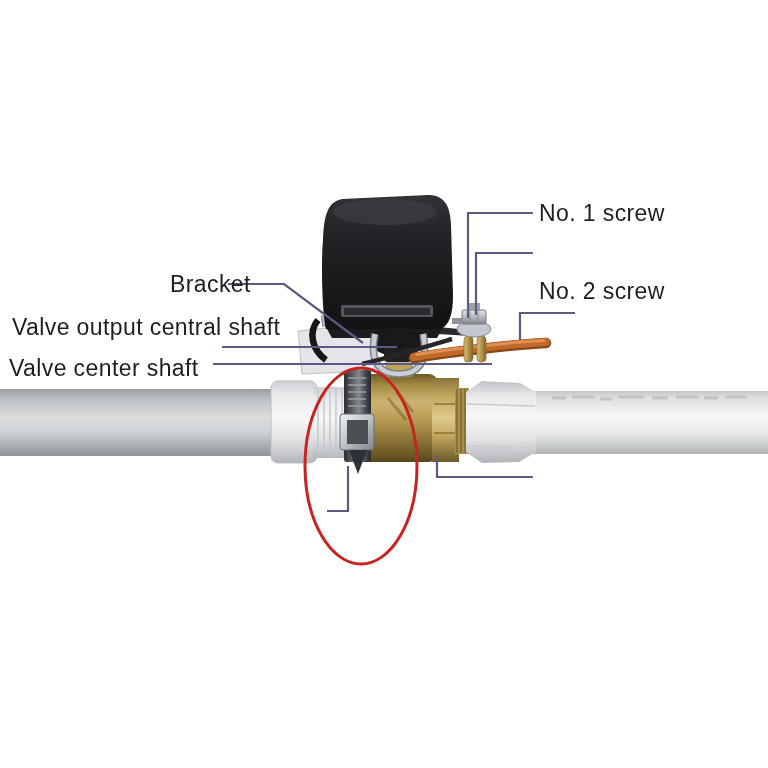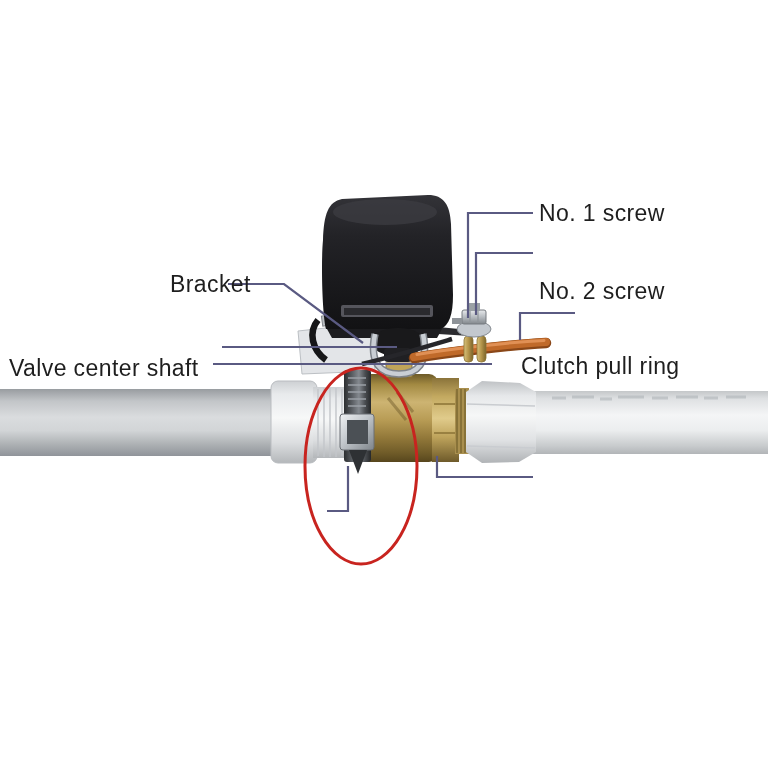--- a/index.html
+++ b/index.html
@@ -196,15 +196,15 @@
       <path d="M533 477 L437 477 L437 456"></path>
       <path d="M327 511 L348 511 L348 466"></path>
     </g>
 
     <ellipse cx="361" cy="466" rx="56" ry="98" fill="none" stroke="#c8241f" stroke-width="3"></ellipse>
   </svg>
 
   <div class="lbl" id="lbl-no1">No. 1 screw</div>
   <div class="lbl" id="lbl-no2">No. 2 screw</div>
   <div class="lbl" id="lbl-bracket">Bracket</div>
+  <div class="lbl" id="lbl-vocs">Valve output central shaft</div>
   <div class="lbl" id="lbl-vcs">Valve center shaft</div>
-  <div class="lbl" id="lbl-clutch">Clutch pull ring</div>
 </div>
 
 </body></html>

